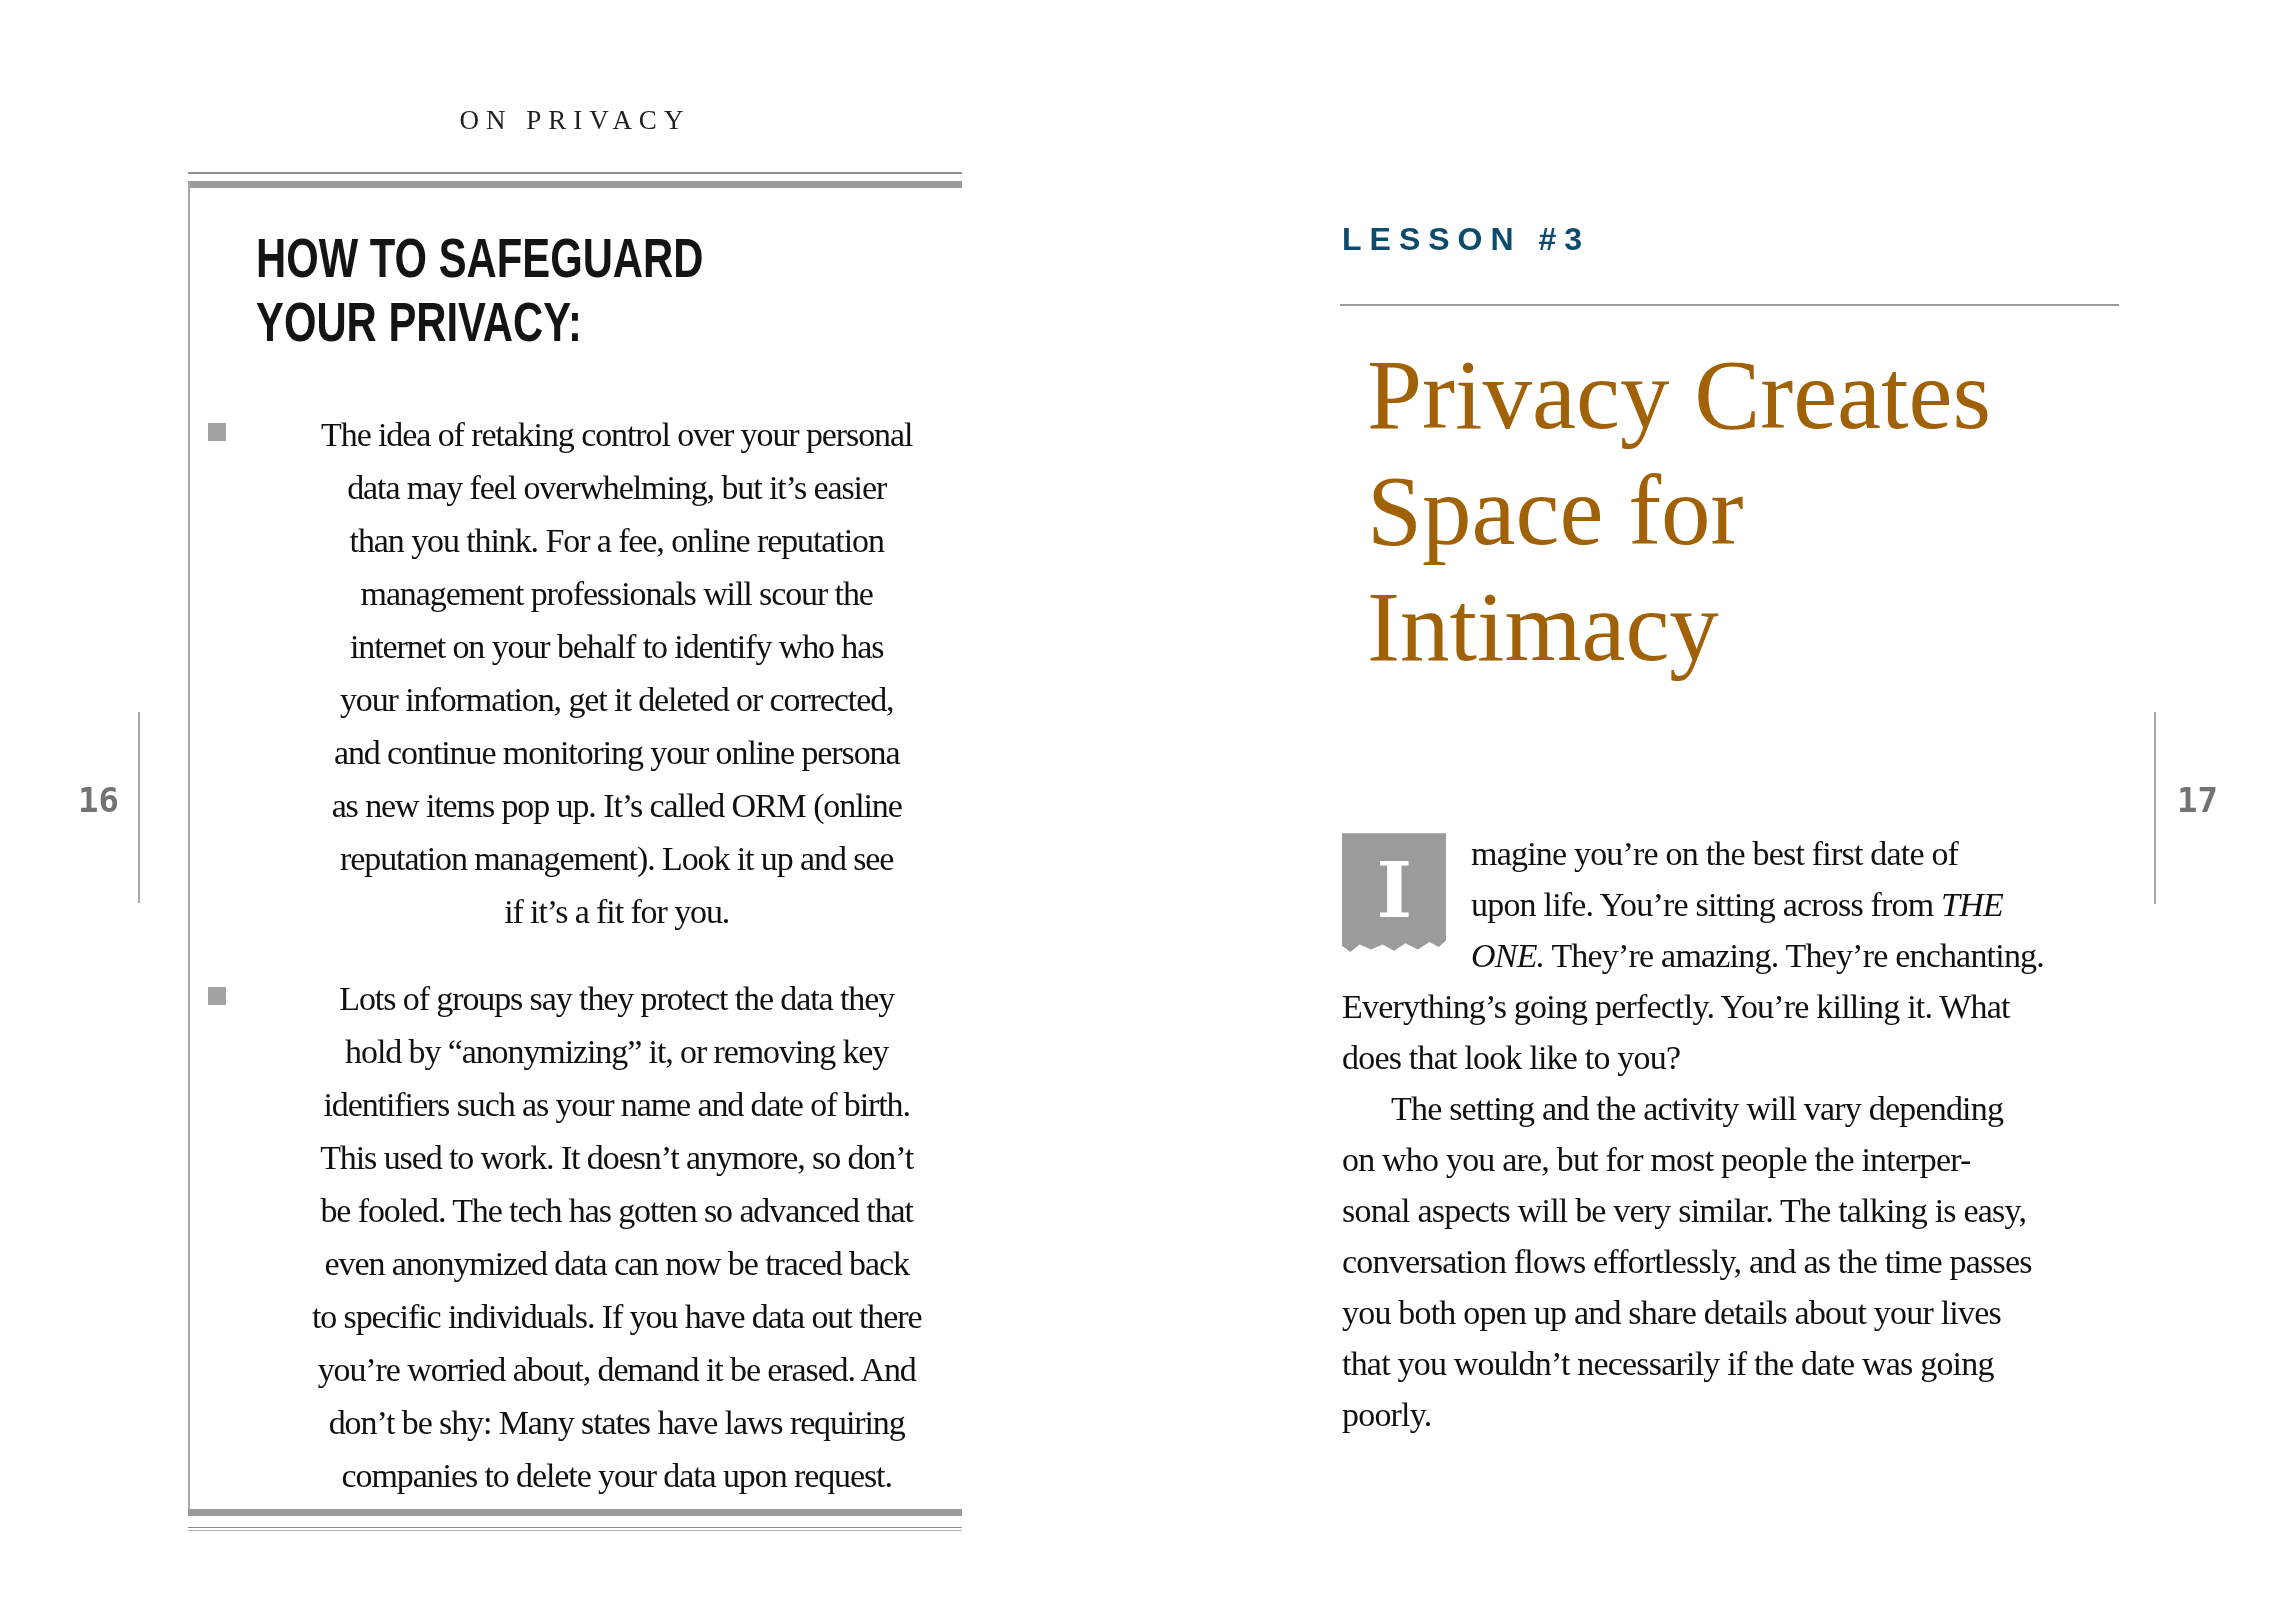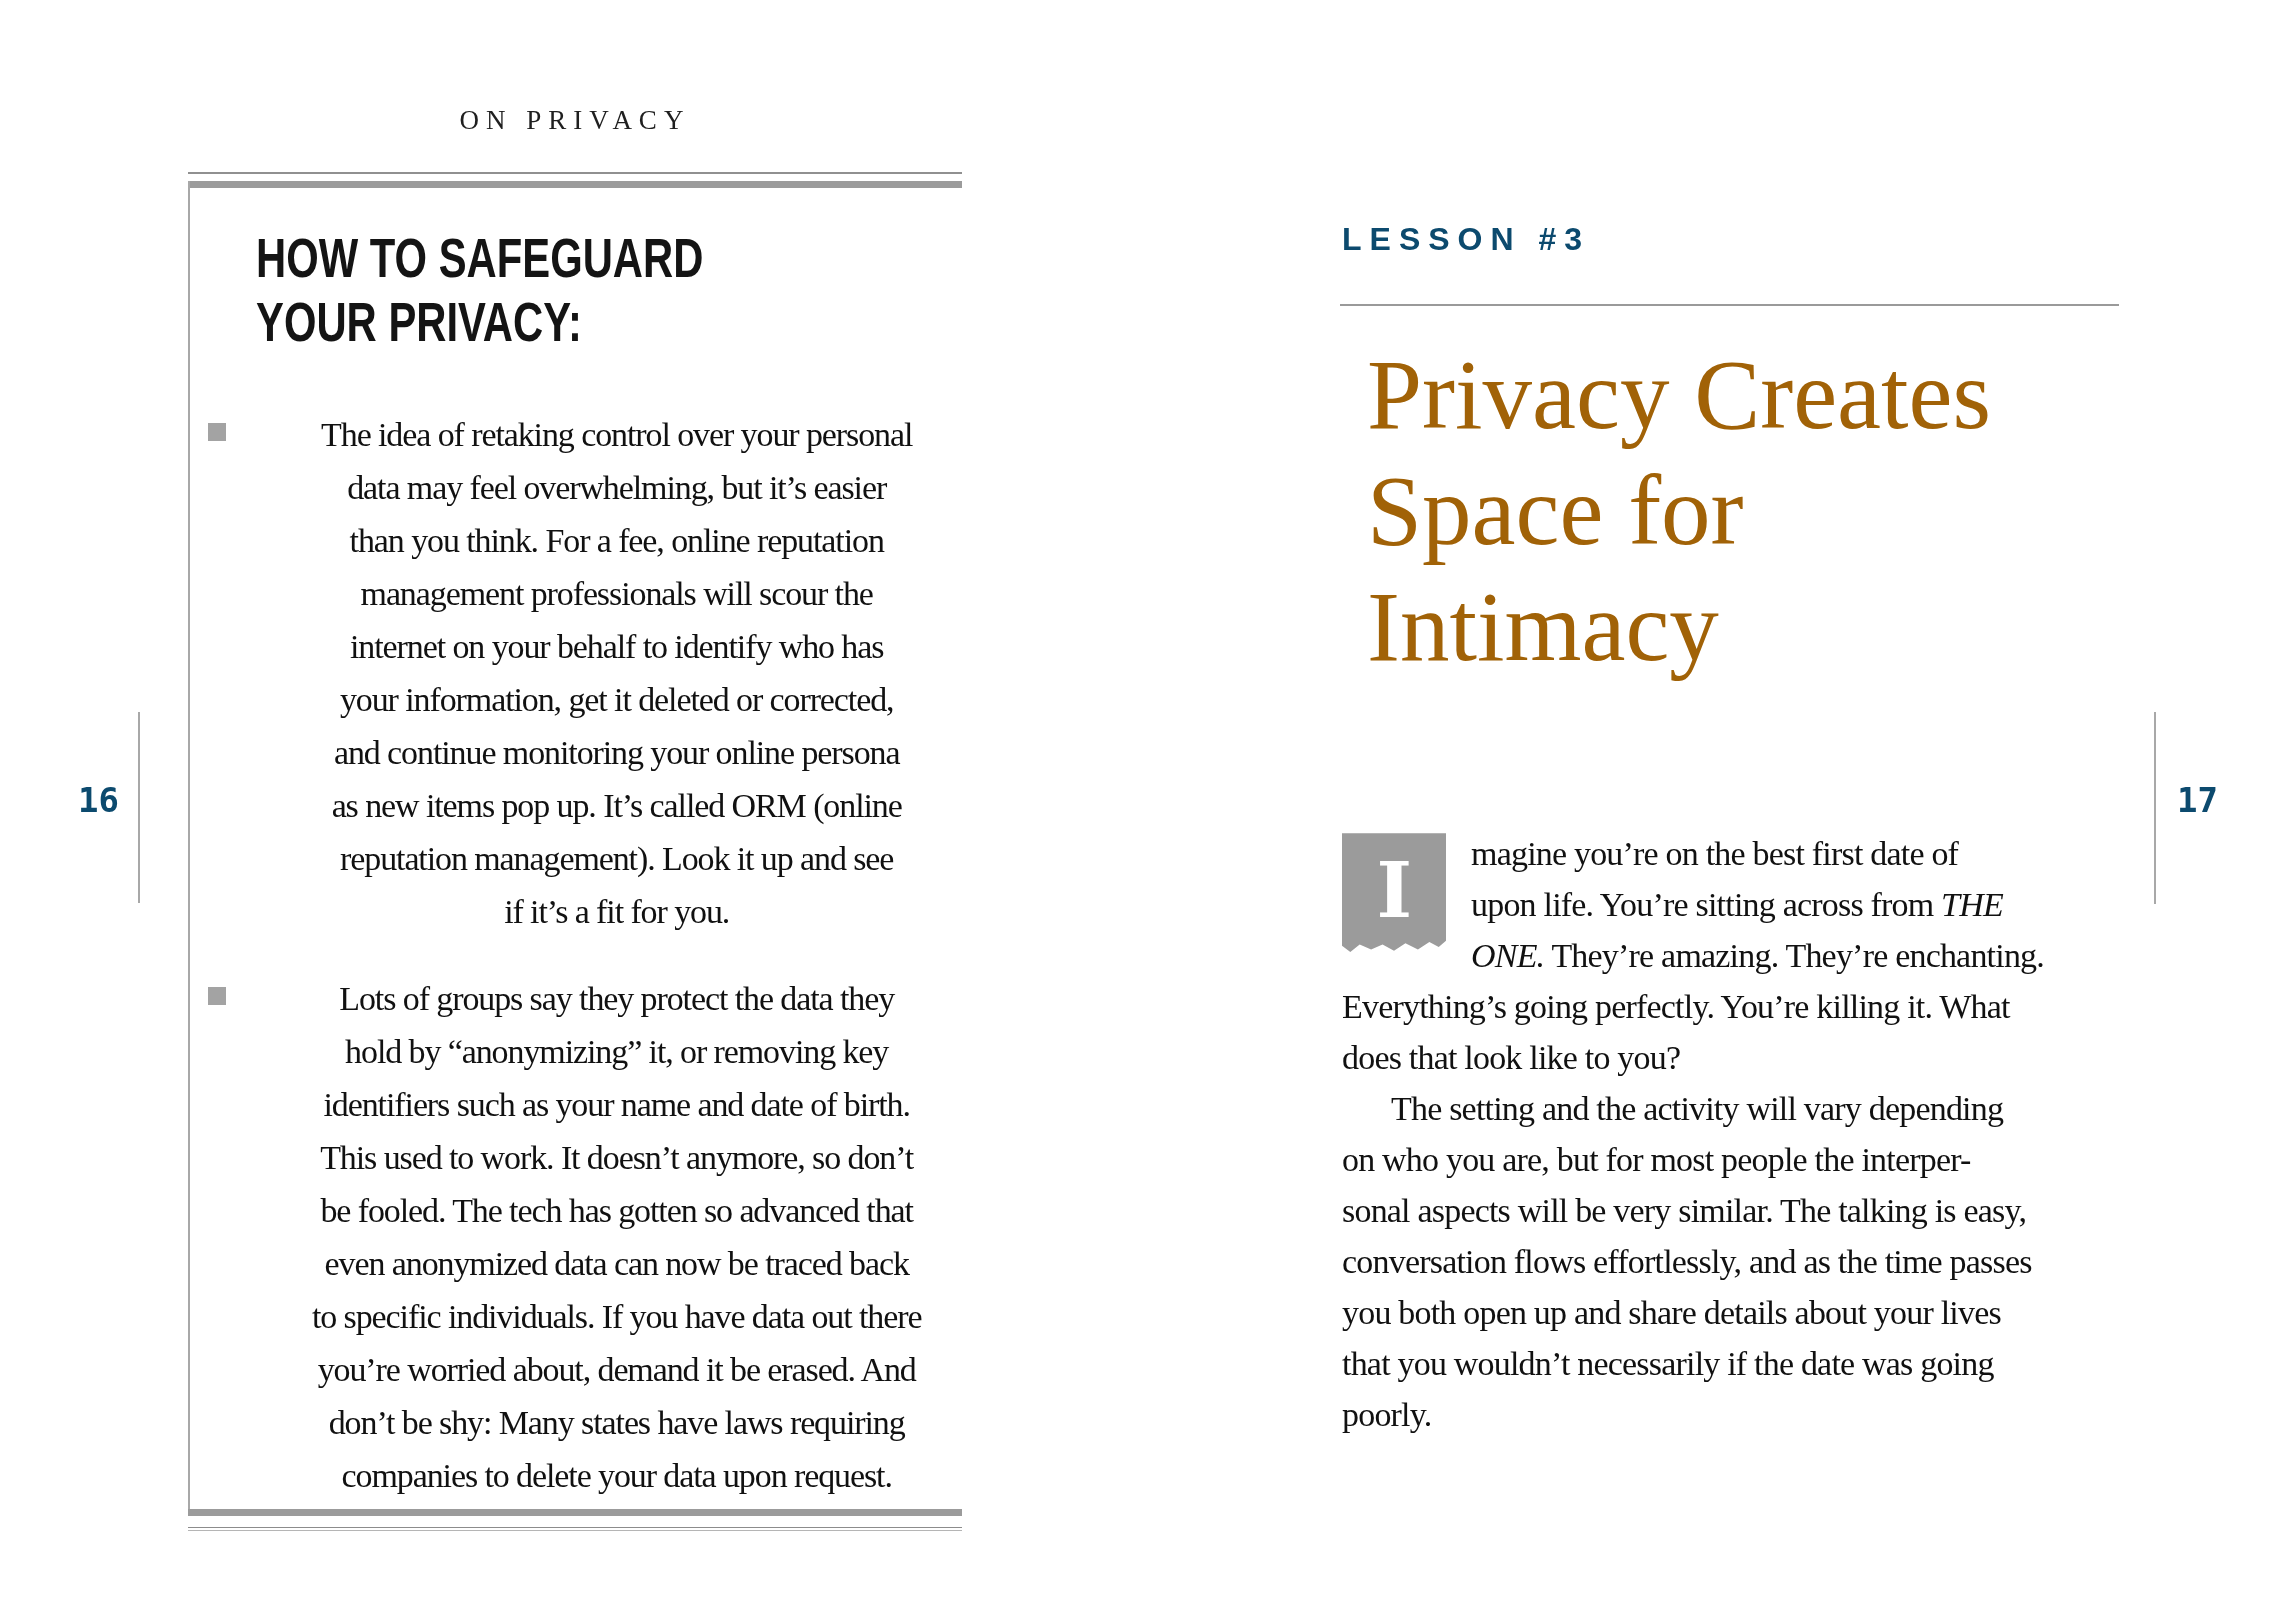--- a/index.html
+++ b/index.html
@@ -23,21 +23,21 @@
 
   .bullets{position:absolute;left:208px;top:408px;width:763px;}
   .bullet{display:flex;align-items:flex-start;text-align:center;}
   .bullet + .bullet{margin-top:34px;}
   .bullet-marker{flex:0 0 auto;width:17.7px;height:17.7px;background:#a3a3a3;margin-top:15px;}
   .bullet-text{margin-left:38px;width:706px;
     font-family:"Liberation Serif",serif;font-size:34px;line-height:53px;letter-spacing:-1.1px;
     white-space:pre-line;color:#111111;}
 
   .pn{position:absolute;font-family:"DejaVu Sans Mono","Liberation Mono",monospace;
-    font-weight:bold;font-size:34px;color:#0c4a6e;}
+    font-weight:bold;font-size:34px;color:#737373;}
   .pn-left{left:78px;top:780px;}
   .pn-right{left:2177px;top:780px;}
   .vrule{position:absolute;width:1.8px;background:#a8a8a8;}
   .vrule-left{left:138px;top:712px;height:191px;}
   .vrule-right{left:2154px;top:712px;height:192px;}
 
   
   .lesson-label{position:absolute;left:1342px;top:221px;
     font-family:"Liberation Sans",sans-serif;font-weight:bold;font-size:32px;line-height:37px;
     letter-spacing:8px;color:#0c4a6e;}

